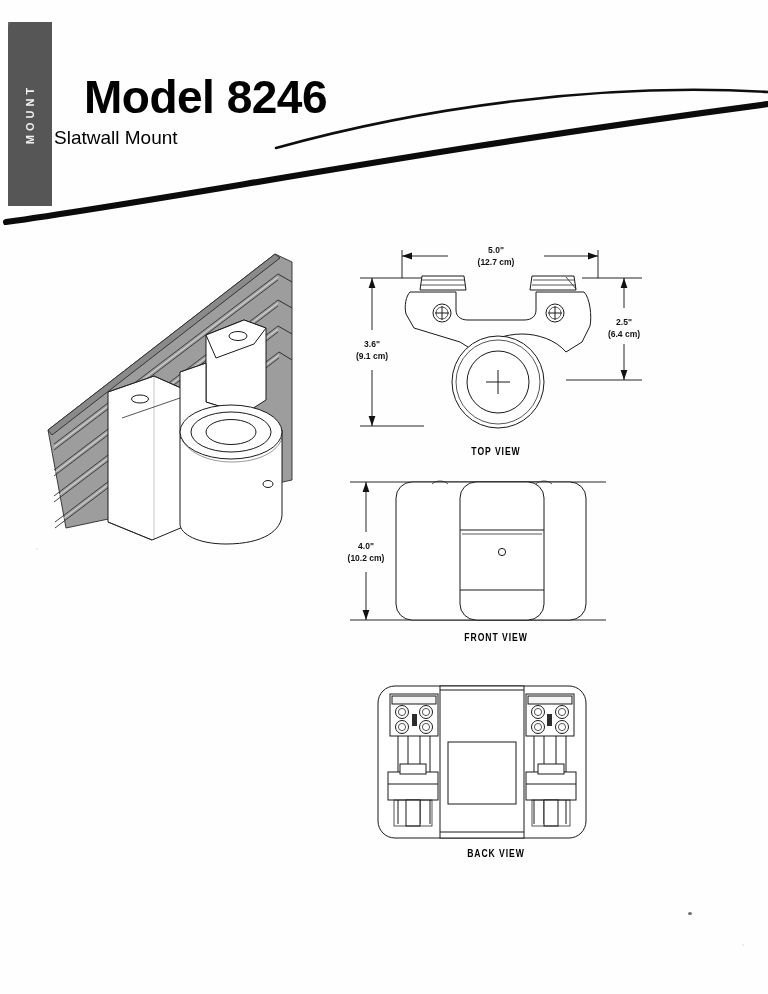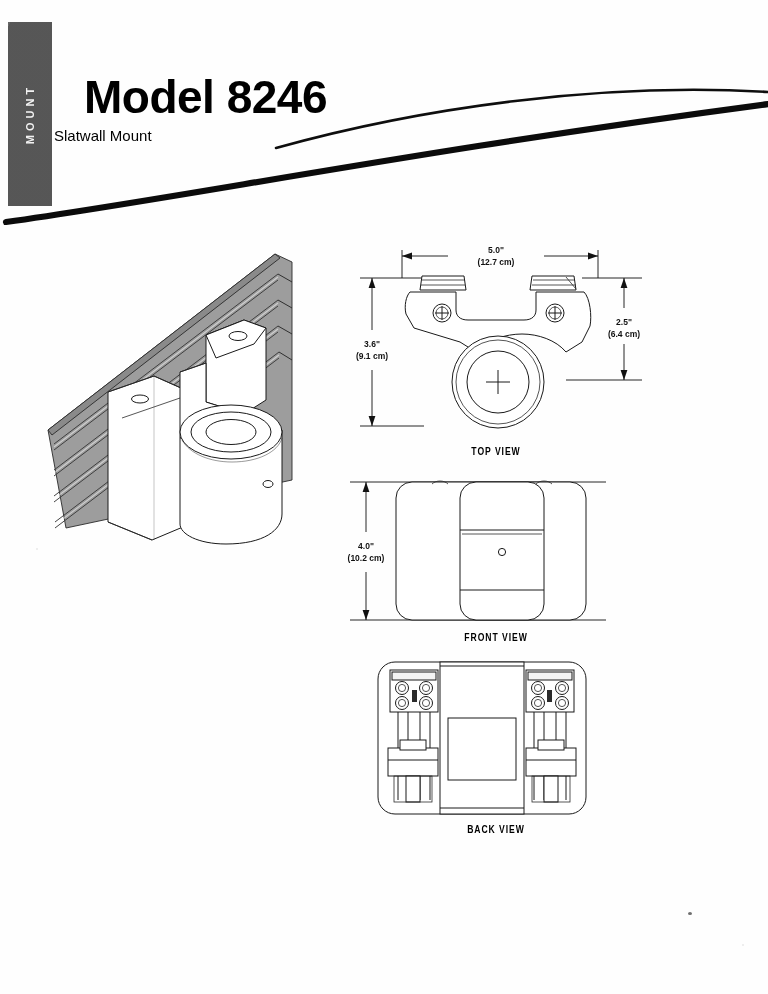--- a/index.html
+++ b/index.html
@@ -52,21 +52,21 @@
     font-size: 46px;
     font-weight: 700;
     letter-spacing: -0.5px;
     line-height: 1;
     font-family: "Liberation Sans", sans-serif;
     padding-left: 32px;
   }
   .model-sub {
     position: absolute;
     left: 54px; top: 128px;
-    font-size: 15px;
+    font-size: 19px;
     font-weight: 400;
     line-height: 1;
     font-family: "Liberation Sans", sans-serif;
   }
   .swoosh {
     position: absolute;
     left: 0; top: 0;
     width: 768px; height: 240px;
     pointer-events: none;
   }
@@ -80,21 +80,21 @@
   .iso-wrap {
     position: absolute;
     left: 30px; top: 0px;
     width: 300px; height: 320px;
   }
   .view {
     position: absolute;
   }
   .view-top   { left: 336px; top: 2px;   width: 320px; height: 235px; }
   .view-front { left: 336px; top: 228px; width: 320px; height: 195px; }
-  .view-back  { left: 336px; top: 416px; width: 320px; height: 200px; }
+  .view-back  { left: 336px; top: 440px; width: 320px; height: 200px; }
 
   .view-label {
     position: absolute;
     width: 100%;
     text-align: center;
     font-size: 10px;
     font-weight: 700;
     letter-spacing: 1.1px;
     font-family: "Liberation Sans", sans-serif;
     transform: scaleX(0.86);

